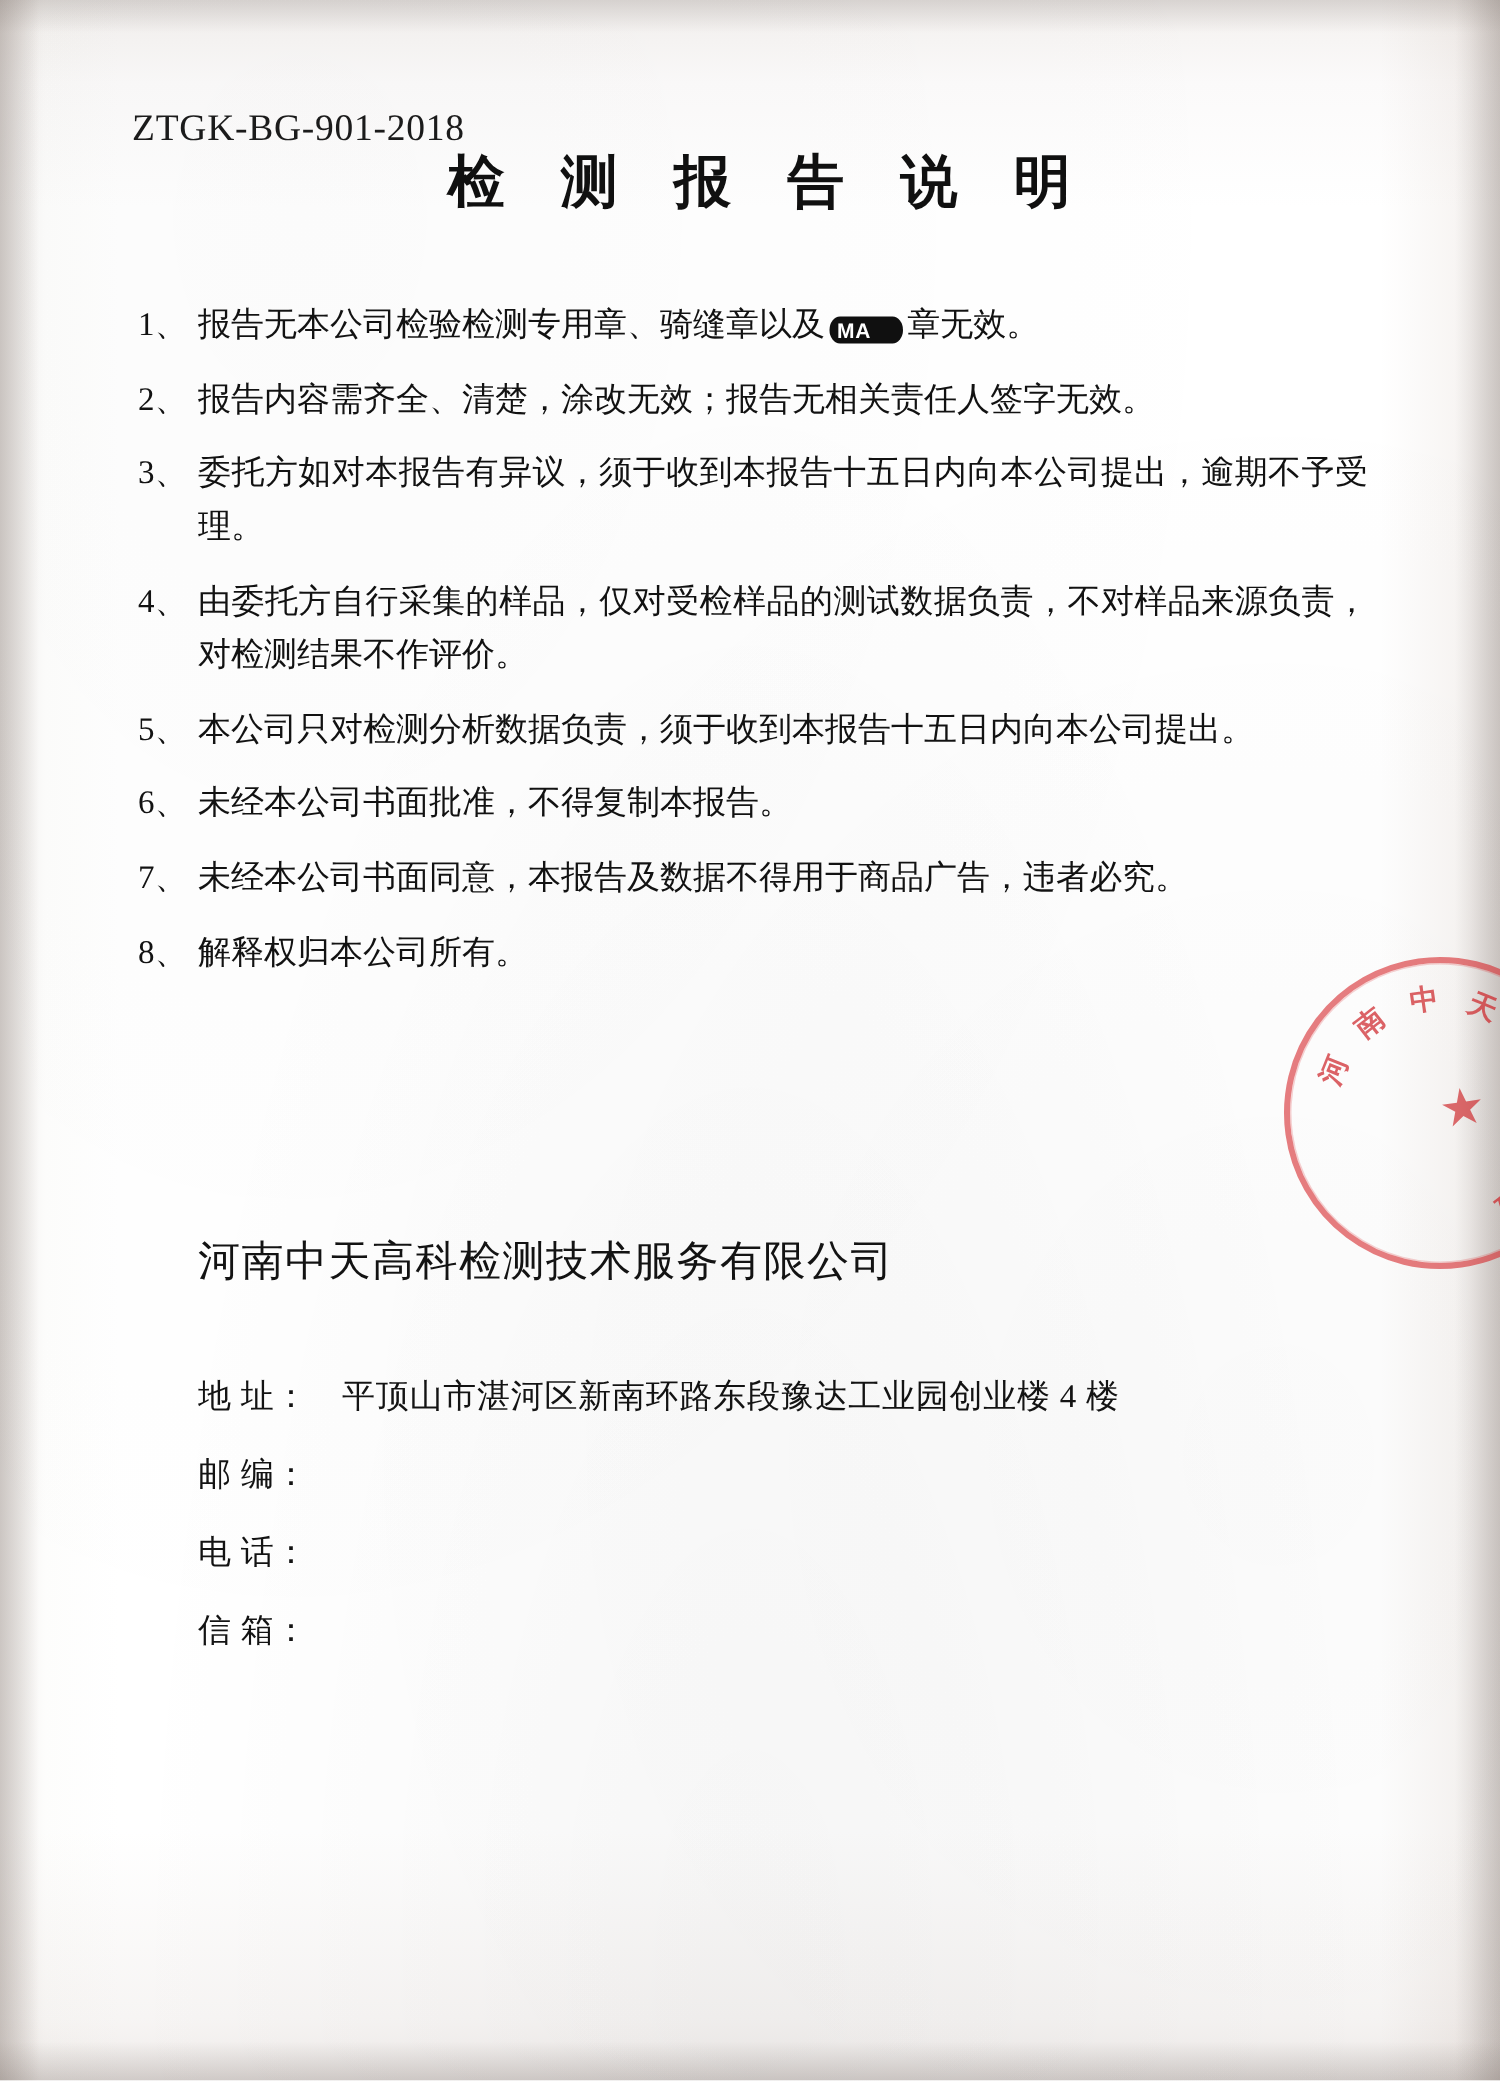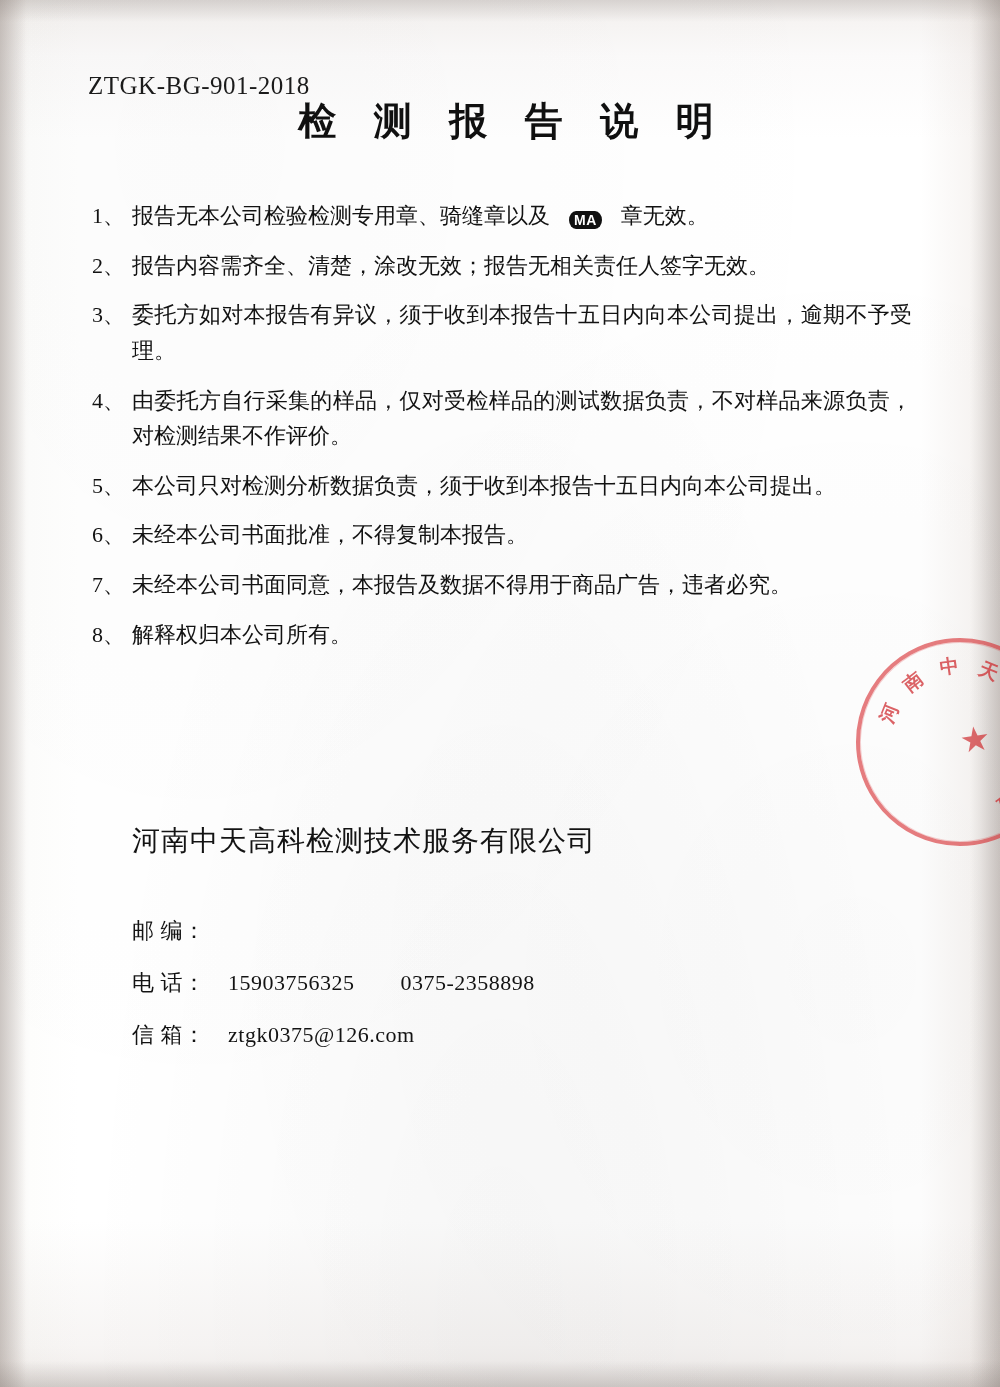--- a/index.html
+++ b/index.html
@@ -101,22 +101,22 @@
     width: 40px;
     white-space: nowrap;
   }
   .clause-body {
     flex: 1 1 auto;
     text-align: justify;
   }
   .clause .mabadge {
     display: inline-block;
     vertical-align: -2px;
-    margin: 0 19px;
-    padding: 1px 5px 1px 5px;
+    margin: 0 3px;
+    padding: 1px 21px 1px 5px;
     background: #101010;
     color: #ffffff;
     font-family: "Liberation Sans", sans-serif;
     font-size: 14px;
     font-weight: bold;
     letter-spacing: 0.5px;
     border-radius: 7px / 9px;
     line-height: 1.15;
   }
 
@@ -247,34 +247,36 @@
     <div class="clause">
       <span class="clause-num">8、</span>
       <span class="clause-body">解释权归本公司所有。</span>
     </div>
 
   </div>
 
   <div class="company-block">
     <div class="company-name">河南中天高科检测技术服务有限公司</div>
 
+    <div class="contact-line">
+      <span class="contact-label">地  址：</span>
+      <span class="contact-value">平顶山市湛河区新南环路东段豫达工业园创业楼 4 楼</span>
+    </div>
 
     <div class="contact-line">
       <span class="contact-label">邮  编：</span>
     </div>
 
     <div class="contact-line">
       <span class="contact-label">电  话：</span>
-      <span class="contact-value"><span>15903756325</span><span class="second">0375-2358898</span></span>
     </div>
 
 
     <div class="contact-line">
       <span class="contact-label">信  箱：</span>
-      <span class="contact-value">ztgk0375@126.com</span>
     </div>
   </div>
 
   <div class="stamp">
     <div class="ring-text" id="stamp-ring">
         <span style="transform: translate(-65.8179px, -38px) rotate(-60deg) translate(-50%, -50%);">河</span>
         <span style="transform: translate(-38px, -65.8179px) rotate(-30deg) translate(-50%, -50%);">南</span>
         <span style="transform: translate(4.65366e-15px, -76px) rotate(0deg) translate(-50%, -50%);">中</span>
         <span style="transform: translate(38px, -65.8179px) rotate(30deg) translate(-50%, -50%);">天</span>
         <span style="transform: translate(38px, 65.8179px) rotate(150deg) translate(-50%, -50%);">验</span>

